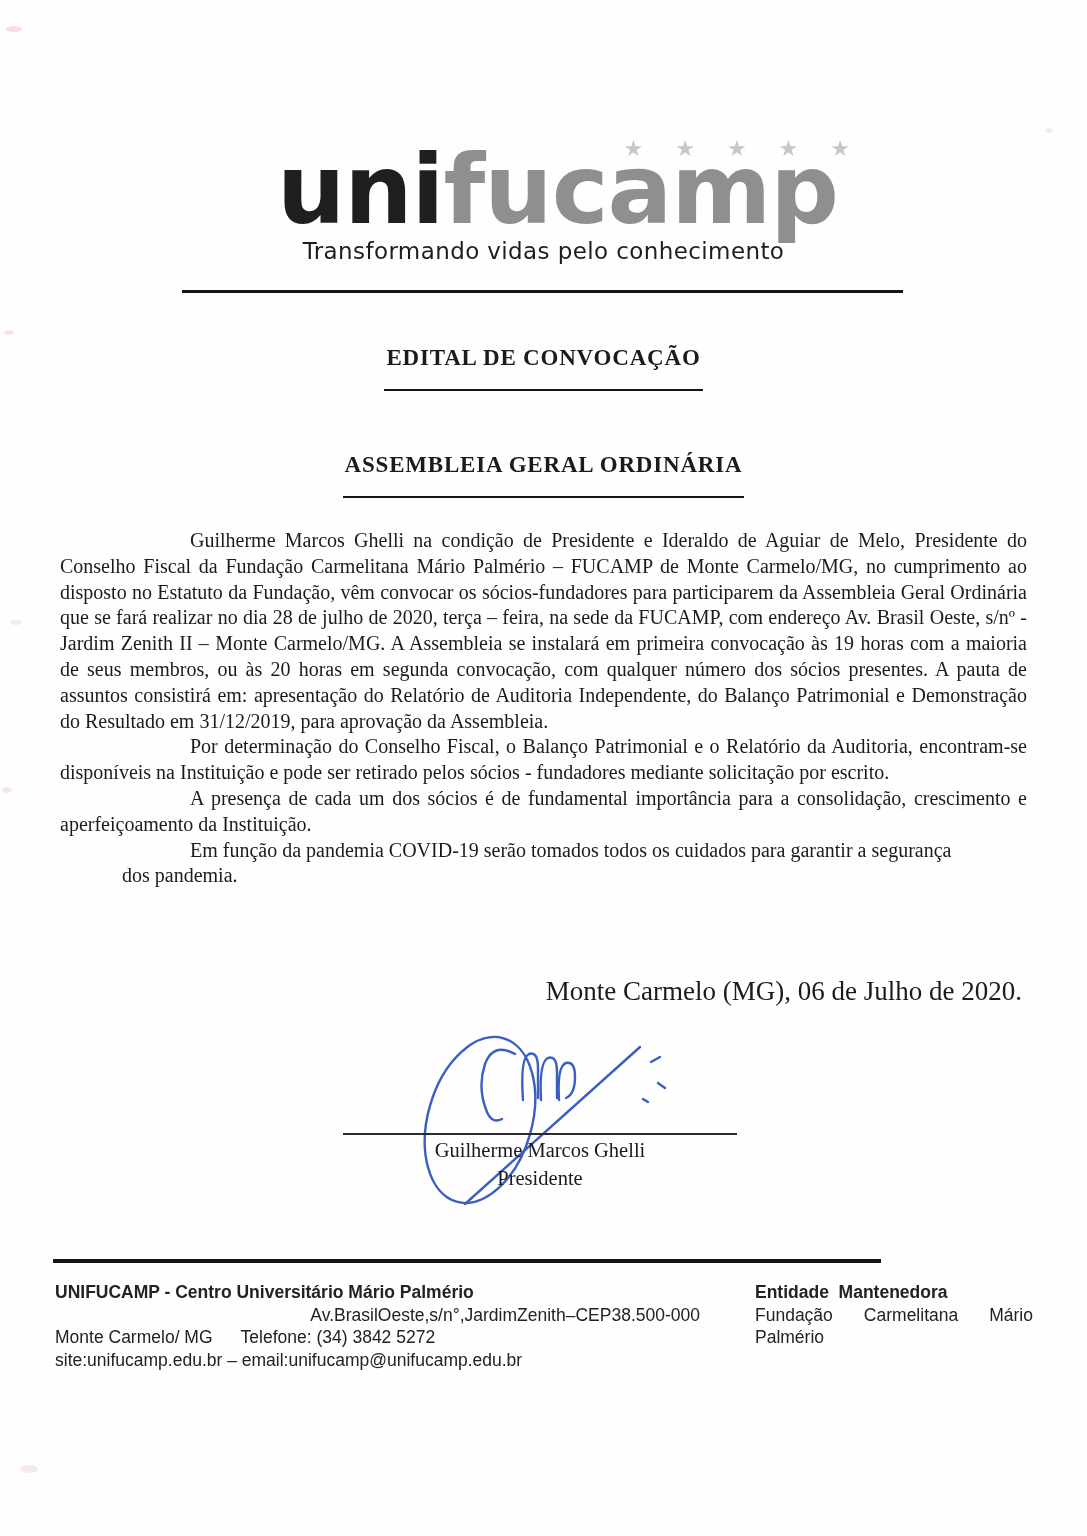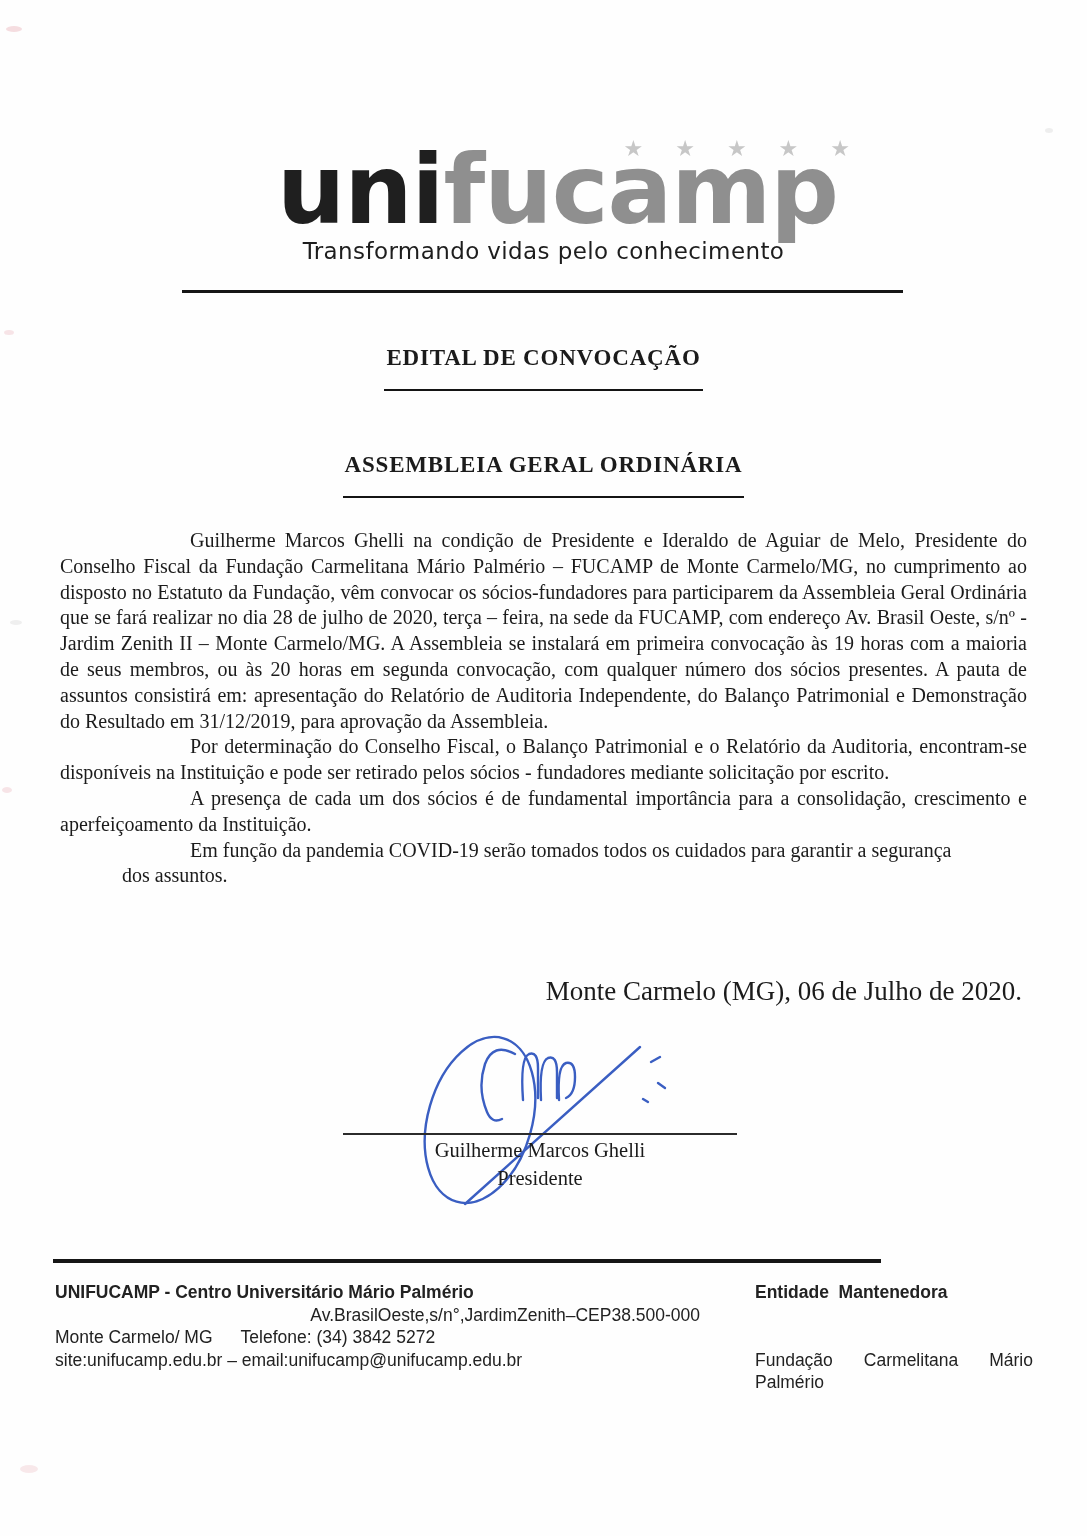--- a/index.html
+++ b/index.html
@@ -72,21 +72,21 @@
   .rule-footer{position:absolute;top:1259px;left:53px;width:828px;height:4px;background:#161616;}
   .footer{
     font-family:"Liberation Sans","DejaVu Sans",sans-serif;
     font-size:17.5px;line-height:22.5px;color:#222;
   }
   .footer-left{position:absolute;top:1281px;left:55px;width:645px;}
   .footer-right{position:absolute;top:1281px;left:755px;width:278px;}
   .f-bold{font-weight:700;white-space:pre-wrap;}
   .addr-row{display:flex;justify-content:flex-end;width:645px;}
   .city-phone .phone{margin-left:28px;}
-  .entity-row{display:flex;justify-content:space-between;width:278px;margin-top:45px;}
+  .entity-row{display:flex;justify-content:space-between;width:278px;}
 
   
   .spot{position:absolute;border-radius:50%;}
   .spot1{left:6px;top:26px;width:16px;height:6px;background:rgba(205,70,90,.18);}
   .spot2{left:4px;top:330px;width:10px;height:5px;background:rgba(205,70,90,.14);}
   .spot3{left:10px;top:620px;width:12px;height:5px;background:rgba(130,130,130,.12);}
   .spot4{left:2px;top:787px;width:10px;height:6px;background:rgba(205,70,90,.14);}
   .spot5{left:20px;top:1465px;width:18px;height:8px;background:rgba(205,70,90,.12);}
   .spot6{left:1045px;top:128px;width:8px;height:5px;background:rgba(150,150,150,.15);}
 </style>
@@ -105,21 +105,21 @@
   <div class="rule-top"></div>
 
   <div class="title-main"><span>EDITAL DE CONVOCAÇÃO</span></div>
   <div class="title-sub"><span>ASSEMBLEIA GERAL ORDINÁRIA</span></div>
 
   <div class="bodytext">
     <p>Guilherme Marcos Ghelli na condição de Presidente e Ideraldo de Aguiar de Melo, Presidente do Conselho Fiscal da Fundação Carmelitana Mário Palmério – FUCAMP de Monte Carmelo/MG, no cumprimento ao disposto no Estatuto da Fundação, vêm convocar os sócios-fundadores para participarem da Assembleia Geral Ordinária que se fará realizar no dia 28 de julho de 2020, terça – feira, na sede da FUCAMP, com endereço Av. Brasil Oeste, s/nº - Jardim Zenith II – Monte Carmelo/MG. A Assembleia se instalará em primeira convocação às 19 horas com a maioria de seus membros, ou às 20 horas em segunda convocação, com qualquer número dos sócios presentes. A pauta de assuntos consistirá em: apresentação do Relatório de Auditoria Independente, do Balanço Patrimonial e Demonstração do Resultado em 31/12/2019, para aprovação da Assembleia.</p>
     <p>Por determinação do Conselho Fiscal, o Balanço Patrimonial e o Relatório da Auditoria, encontram-se disponíveis na Instituição e pode ser retirado pelos sócios - fundadores mediante solicitação por escrito.</p>
     <p>A presença de cada um dos sócios é de fundamental importância para a consolidação, crescimento e aperfeiçoamento da Instituição.</p>
     <p>Em função da pandemia COVID-19 serão tomados todos os cuidados para garantir a segurança</p>
-    <p class="cont">dos assuntos.</p>
+    <p class="cont">dos pandemia.</p>
   </div>
 
   <div class="dateline">Monte Carmelo (MG), 06 de Julho de 2020.</div>
 
   <svg class="sig-svg" viewBox="0 0 430 200" fill="none">
     <g stroke="#3a5ec2" stroke-width="2.4" stroke-linecap="round" fill="none">
       <ellipse cx="155" cy="100" rx="52" ry="85" transform="rotate(16 155 100)"></ellipse>
       <path d="M190,34 q-22,-12 -30,10 q-8,24 2,48 q5,12 15,7"></path>
       <path d="M198,80 q-3,-42 6,-46 q9,-3 9,14 l0,30"></path>
       <path d="M216,80 q-2,-38 7,-42 q9,-3 9,14 l0,26"></path>

